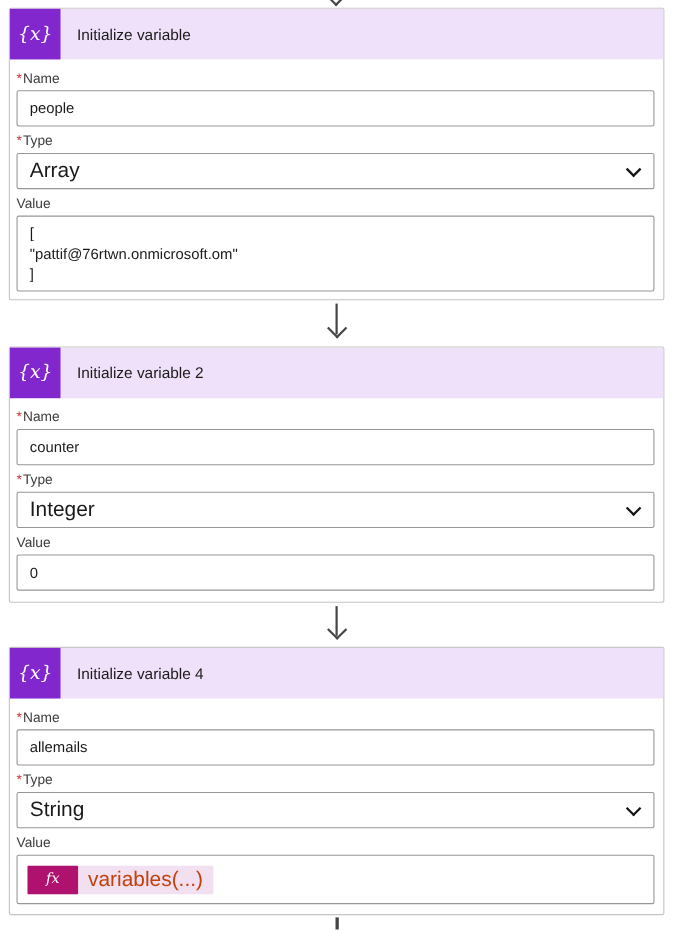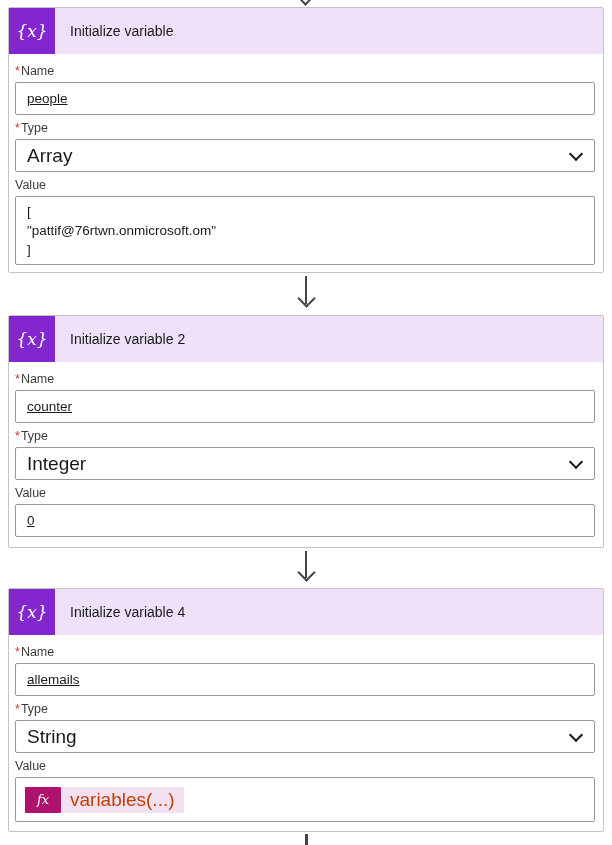--- a/index.html
+++ b/index.html
@@ -22,35 +22,35 @@
     font-family:"DejaVu Serif",serif;font-style:italic;font-size:17px;
   }
   .card-title{margin-left:15px;font-size:14px;color:#1b1a19;}
   .card-body{padding:4px 8px 16px 6px;}
   .field-label{margin:6px 0 4px;font-size:12.5px;line-height:14px;color:#3d3c3b;}
   .req{color:#d13438;margin-right:1px;}
   .text-input,.select-box,.text-area,.value-box{
     width:100%;box-sizing:border-box;border:1px solid #999795;border-radius:2px;
     background:#fff;font-family:inherit;
   }
-  .text-input{height:33px;padding:0 11px;font-size:13.5px;color:#1b1a19;display:block;outline:none;text-decoration:underline;}
+  .text-input{height:33px;padding:0 11px;font-size:13.5px;color:#1b1a19;display:block;outline:none;}
   .select-box{height:33px;display:flex;align-items:center;padding:0 13px 0 11px;cursor:pointer;}
   .select-value{flex:1;font-size:19px;color:#1b1a19;}
   .chevron{
     width:8px;height:8px;border-right:2px solid #141414;border-bottom:2px solid #141414;
     transform:rotate(45deg);margin-bottom:4px;flex:0 0 auto;
   }
   .text-area{
     height:69px;padding:5px 11px;font-size:13.5px;line-height:19px;color:#1b1a19;
     resize:none;display:block;overflow:hidden;outline:none;
   }
   .value-box{height:45px;display:flex;align-items:center;padding:0 9px;}
   .fx-chip{display:flex;align-items:center;height:26px;background:#f2dfef;cursor:pointer;border-radius:1px;}
   .fx-badge{
-    width:36px;height:26px;flex:0 0 auto;background:#ae116e;color:#fff;
+    width:46px;height:26px;flex:0 0 auto;background:#ae116e;color:#fff;
     display:flex;align-items:center;justify-content:center;
     font-family:"DejaVu Serif",serif;font-style:italic;font-size:13px;border-radius:1px;
   }
   .fx-label{padding:0 9px;font-size:19px;color:#c2410c;white-space:nowrap;}
   .flow-arrow{position:absolute;left:0;width:612px;display:flex;flex-direction:column;align-items:center;}
   .arrow-line{width:2.5px;background:#454545;}
   .arrow-head{
     width:11px;height:11px;border-right:2.5px solid #454545;border-bottom:2.5px solid #454545;
     transform:rotate(45deg);
   }

